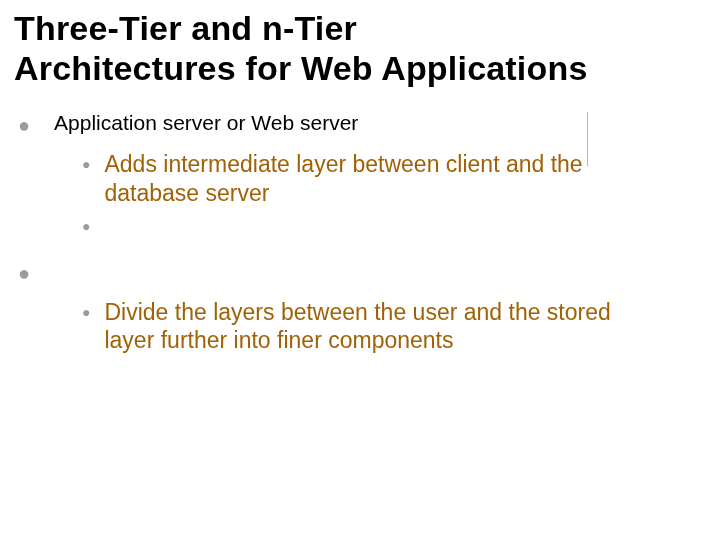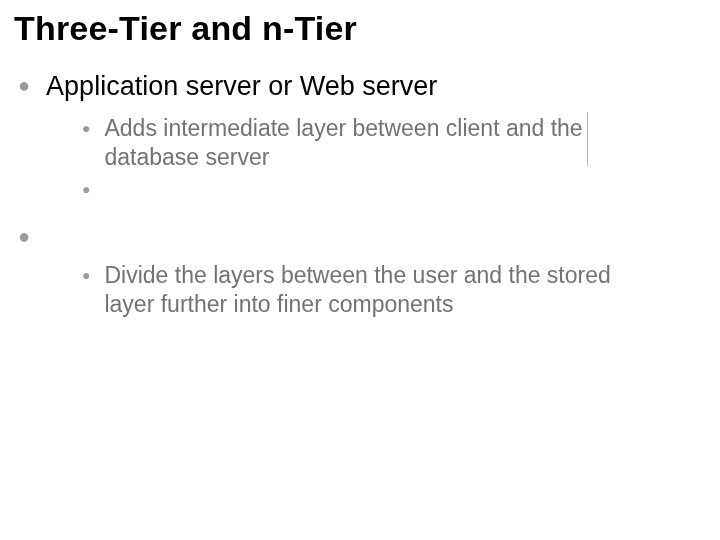--- a/index.html
+++ b/index.html
@@ -44,51 +44,53 @@
     margin-bottom: 10px;
   }
   .lvl1 .bullet {
     color: #9b9b9b;
     font-size: 20px;
     line-height: 30px;
     margin-right: 16px;
     flex: 0 0 auto;
   }
   .lvl1 .text {
-    font-size: 27px;
+    font-size: 21px;
     line-height: 1.25;
     color: #000000;
+    margin-left: 8px;
   }
   .lvl2-group {
     margin: 6px 0 18px 64px;
   }
   .lvl2 {
     display: flex;
     align-items: flex-start;
     margin-bottom: 4px;
   }
   .lvl2 .bullet {
     color: #9b9b9b;
     font-size: 14px;
     line-height: 28px;
     margin-right: 14px;
     flex: 0 0 auto;
   }
   .lvl2 .text {
     font-size: 23px;
     line-height: 1.25;
-    color: #737373;
+    color: #a16207;
   }
 </style>
 </head>
 <body>
 <div class="slide">
 
   <h1 class="title">
     <span>Three-Tier and n-Tier</span><br>
+    <span>Architectures for Web Applications</span>
   </h1>
 
   <div class="vline"></div>
 
   <div class="content">
 
     <div class="lvl1">
       <span class="bullet">●</span>
       <span class="text">Application server or Web server</span>
     </div>

